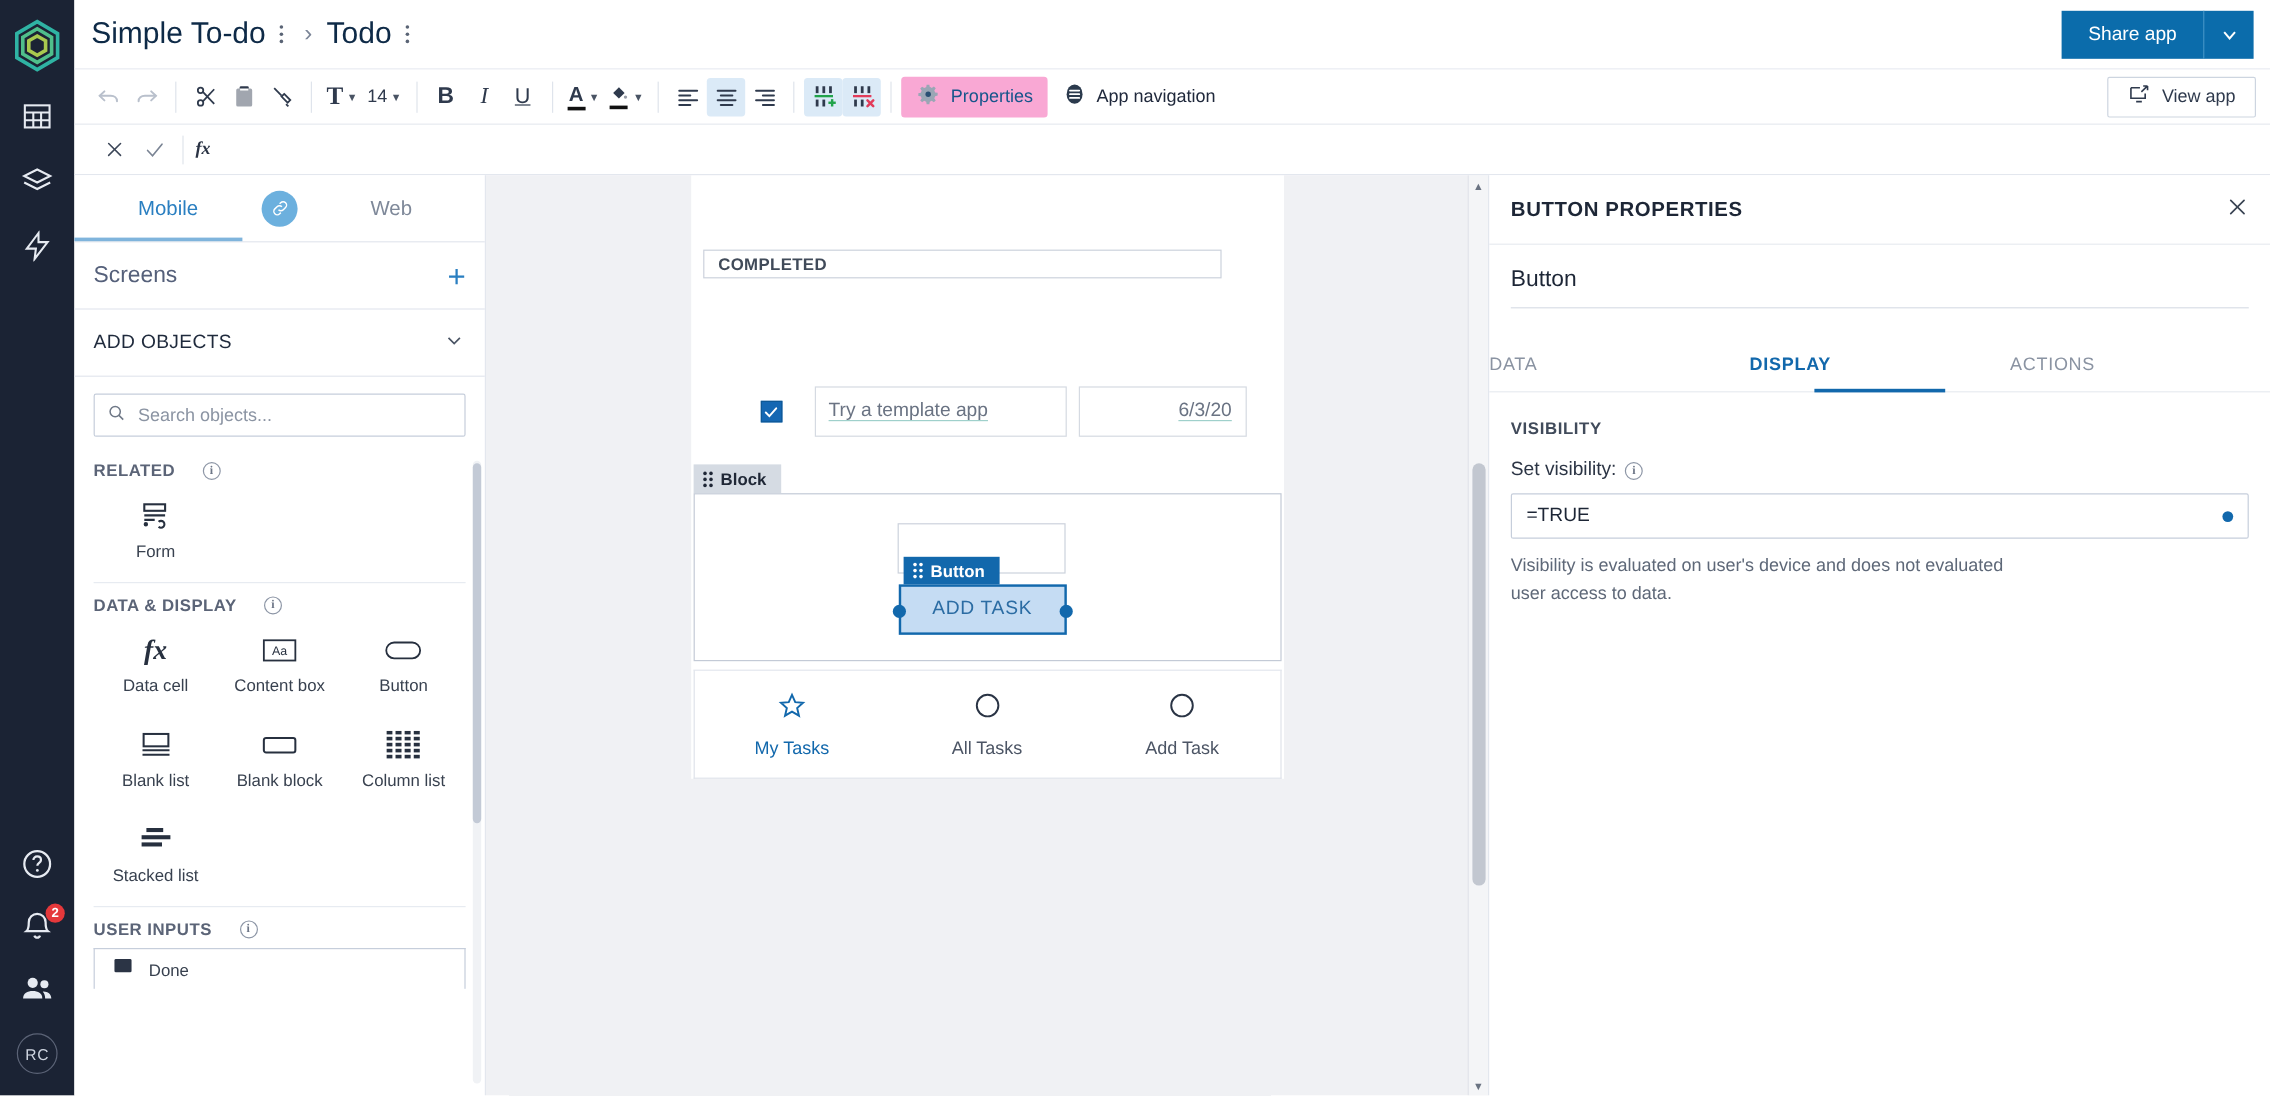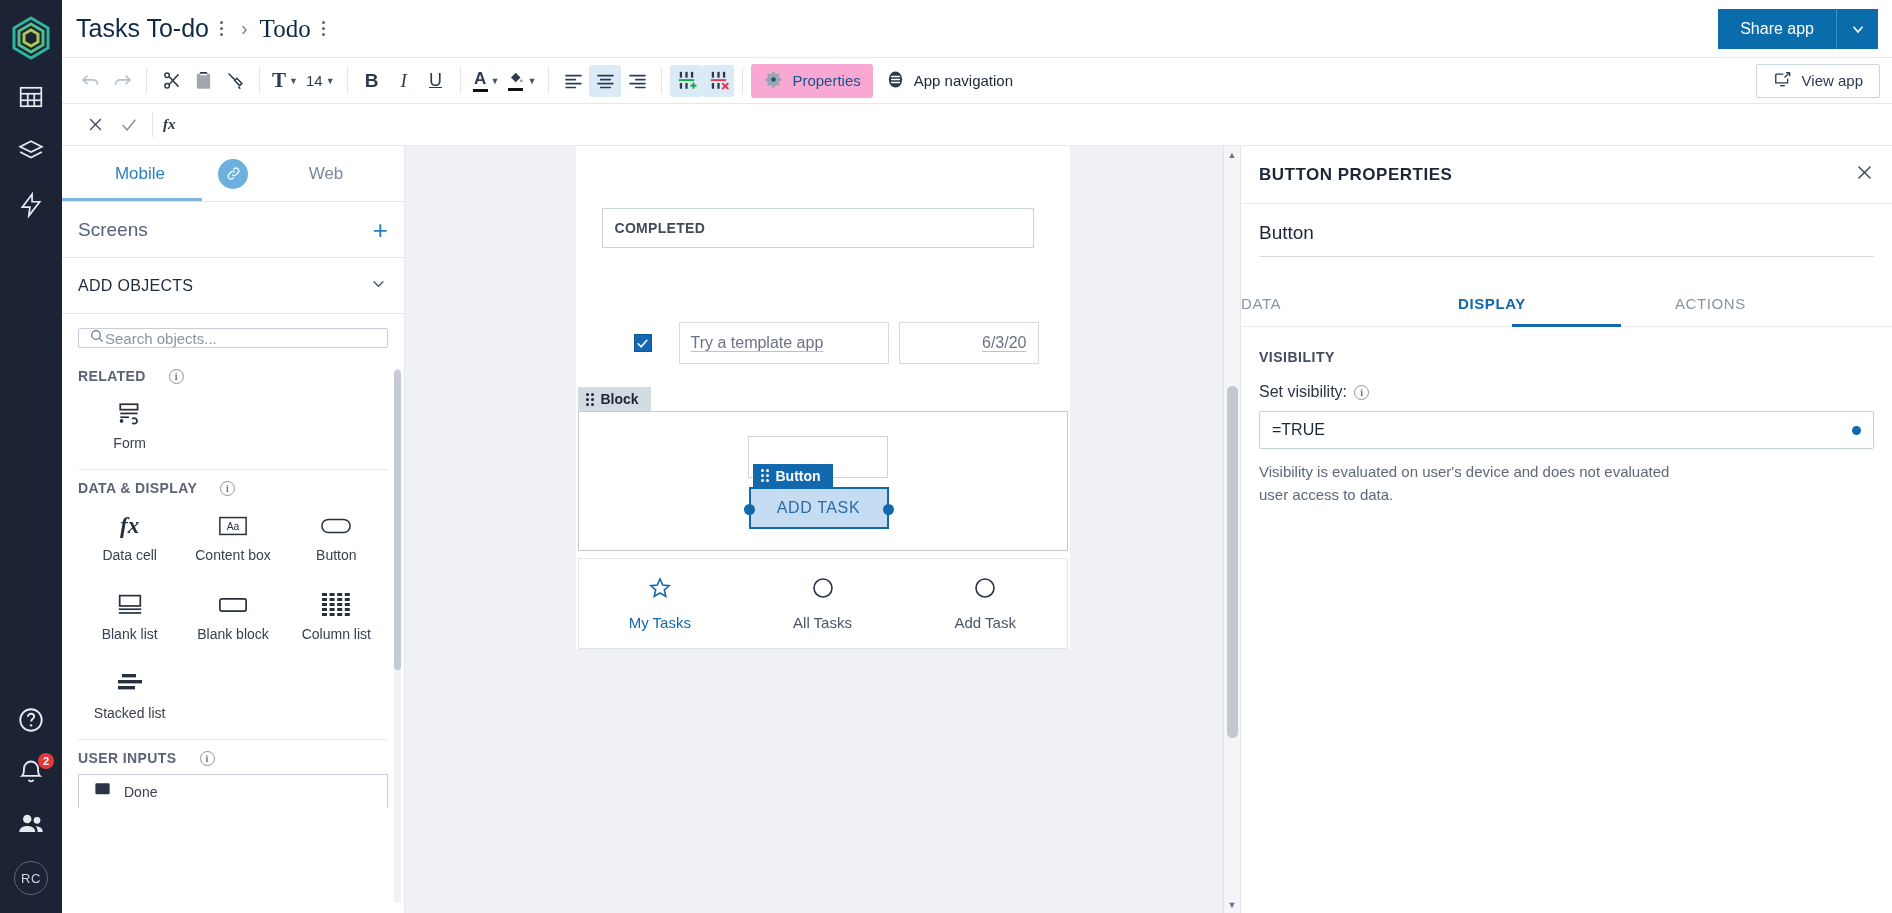--- a/index.html
+++ b/index.html
@@ -38,21 +38,21 @@
   
   .main { flex: 1 1 auto; display: flex; flex-direction: column; min-width: 0; height: 913px; }
 
   
   .topbar {
     height: 58px; display: flex; align-items: center; padding: 0 14px 0 14px;
     border-bottom: 1px solid #e3e7ee; background: #fff; flex: 0 0 58px;
   }
   .crumb { display:flex; align-items:center; gap: 6px; }
   .crumb-title { font-size: 25px; color: #0e2a47; font-weight: 400; }
-  .crumb-title.sub { font-size: 25px; font-family: Liberation Serif, serif; }
+  .crumb-title.sub { font-size: 25px; }
   .kebab {
     width: 14px; display:flex; flex-direction:column; align-items:center; gap:3px; cursor:pointer; padding: 3px 0;
   }
   .kebab i { width: 3px; height: 3px; border-radius:50%; background:#5a6475; display:block; }
   .chev-sep { color:#7b8597; font-size: 20px; margin: 0 6px; }
   .topbar-right { margin-left: auto; display:flex; align-items: stretch; }
   .share-btn {
     background:#0b6cab; color:#fff; border:none; font-size:16px; padding: 0 22px; height: 40px;
     display:flex; align-items:center; cursor:pointer; font-family: inherit;
   }
@@ -118,21 +118,21 @@
   }
   .screens-label { font-size:19px; color:#55607a; }
   .plus-btn { margin-left:auto; color:#2a7fc1; font-size:26px; line-height:1; cursor:pointer; font-weight:300; }
   .addobj-row {
     height: 56px; display:flex; align-items:center; padding: 0 16px; border-bottom:1px solid #e3e7ee;
   }
   .addobj-label { font-size:16px; color:#1f2a3c; letter-spacing:.3px; }
   .addobj-chev { margin-left:auto; color:#4a5464; cursor:pointer; }
   .search-wrap { padding: 14px 16px 10px 16px; }
   .search-box {
-    display:flex; align-items:center; border:1px solid #c6cedb; height: 20px; padding: 0 10px;
+    display:flex; align-items:center; gap:10px; border:1px solid #c6cedb; height: 36px; padding: 0 10px;
     border-radius:2px;
   }
   .search-box input { border:none; outline:none; flex:1; font-size:15px; font-family:inherit; color:#30394a; }
   .search-box input::placeholder { color:#8b94a3; }
   .obj-scroll { flex:1 1 auto; overflow:hidden; position:relative; min-height:0; }
   .obj-inner { padding: 0 16px 0 16px; }
   .sec-head {
     display:flex; align-items:center; gap:23px; font-size:14px; font-weight:700; color:#5b6477;
     letter-spacing:.4px; margin: 10px 0 8px 0;
   }
@@ -157,21 +157,21 @@
   
   .canvas-area {
     flex: 1 1 auto; background:#f0f1f4; position:relative; min-width:0; overflow:hidden;
     display:flex; justify-content:center;
   }
   .phone {
     width: 494px; background:#fff; margin-top: 0; position:relative;
     height: 503px;
   }
   .section-header {
-    position:absolute; left: 26px; top: 62px; width: 432px; height: 40px;
+    position:absolute; left: 10px; top: 62px; width: 432px; height: 24px;
     border:1px solid #ccd2dc; display:flex; align-items:center; padding: 0 12px; background:#fff;
   }
   .section-header span { font-size:14px; font-weight:700; color:#404a59; letter-spacing:.3px; }
 
   .task-row { position:absolute; left: 26px; top: 176px; width: 456px; display:flex; align-items:center; gap: 0; }
   .chk {
     width: 18px; height:18px; background:#1467b3; border:1px solid #0d5896; display:flex;
     align-items:center; justify-content:center; color:#fff; font-size:13px; margin-left: 32px; cursor:pointer;
   }
   .task-name {
@@ -323,21 +323,21 @@
         </svg>
       </div>
       <div class="avatar">RC</div>
     </div>
   </div>
 
   <div class="main">
 
     <div class="topbar">
       <div class="crumb">
-        <span class="crumb-title">Tasks To-do</span>
+        <span class="crumb-title">Simple To-do</span>
         <span class="kebab">
             <i></i>
             <i></i>
             <i></i>
           </span>
         <span class="chev-sep">›</span>
         <span class="crumb-title sub">Todo</span>
         <span class="kebab">
             <i></i>
             <i></i>

